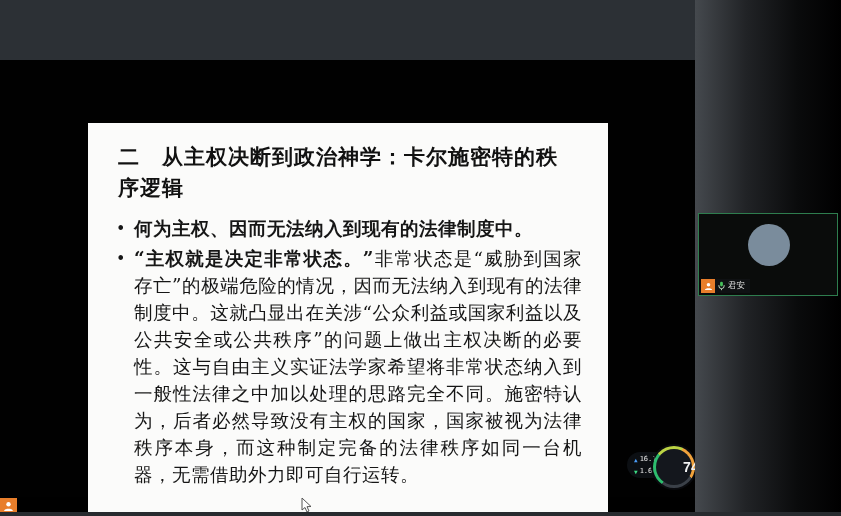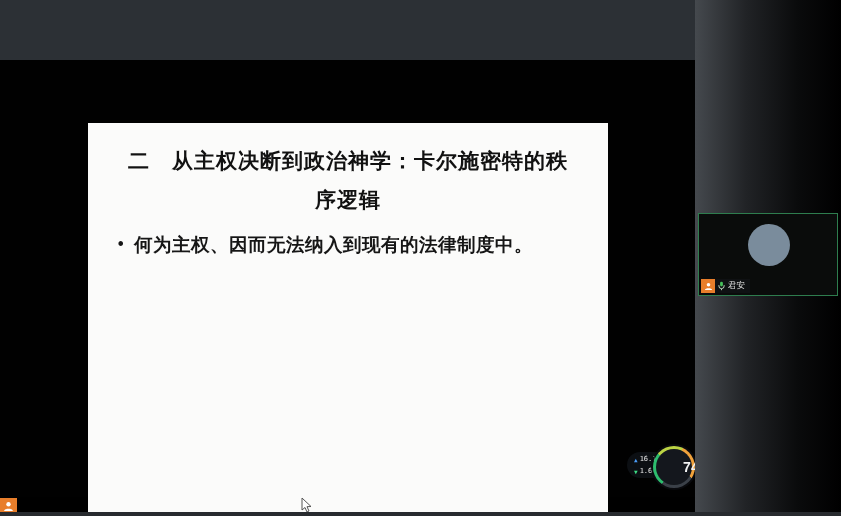--- a/index.html
+++ b/index.html
@@ -8,22 +8,22 @@
 
   
   .top-strip { position:absolute; left:0; top:0; width:695px; height:60px; background:#2c3035; }
 
   
   .share-area { position:absolute; left:0; top:60px; width:695px; height:437px; background:#010101; }
 
   
   .slide { position:absolute; left:88px; top:63px; width:520px; height:389px; background:#fbfbfa; color:#161616;
            font-family:"DejaVu Serif","Liberation Serif",serif; }
-  .slide-title { margin:18px 30px 0 30px; text-align:center; font-size:21px; font-weight:bold;
-                 line-height:39px; letter-spacing:1px; color:#111; }
+  .slide-title { margin:18px 30px 0 30px; font-size:21px; font-weight:bold;
+                 line-height:31px; letter-spacing:1px; color:#111; }
   .slide-bullets { list-style:none; margin:12px 26px 0 26px; }
   .slide-bullets li { position:relative; padding-left:20px; font-size:18.5px; line-height:27px;
                       letter-spacing:0.5px; text-align:justify; margin-bottom:3px; }
   .slide-bullets li::before { content:"•"; position:absolute; left:2px; top:0; font-size:16px; }
   .lead { font-weight:bold; }
 
   
   .cursor { position:absolute; left:213px; top:374px; width:11px; height:16px; }
 
   
@@ -80,20 +80,21 @@
 <div class="stage">
 
   <div class="top-strip"></div>
 
   <div class="share-area">
 
     <div class="slide">
       <div class="slide-title">二　从主权决断到政治神学：卡尔施密特的秩序逻辑</div>
       <ul class="slide-bullets">
         <li><span class="lead">何为主权、因而无法纳入到现有的法律制度中。</span><span></span></li>
+        <li><span class="lead">“主权就是决定非常状态。”</span><span>非常状态是“威胁到国家存亡”的极端危险的情况，因而无法纳入到现有的法律制度中。这就凸显出在关涉“公众利益或国家利益以及公共安全或公共秩序”的问题上做出主权决断的必要性。这与自由主义实证法学家希望将非常状态纳入到一般性法律之中加以处理的思路完全不同。施密特认为，后者必然导致没有主权的国家，国家被视为法律秩序本身，而这种制定完备的法律秩序如同一台机器，无需借助外力即可自行运转。</span></li>
       </ul>
       <div class="cursor">
         <svg width="11" height="16" viewBox="0 0 11 16">
             <path d="M1 1 L1 13 L4 10.5 L6 15 L8 14 L6 9.7 L10 9.5 Z" fill="#fdfdfd" stroke="#555" stroke-width="1"></path>
           </svg>
       </div>
     </div>
 
     <div class="net-pill">
       <div class="net-row up">

